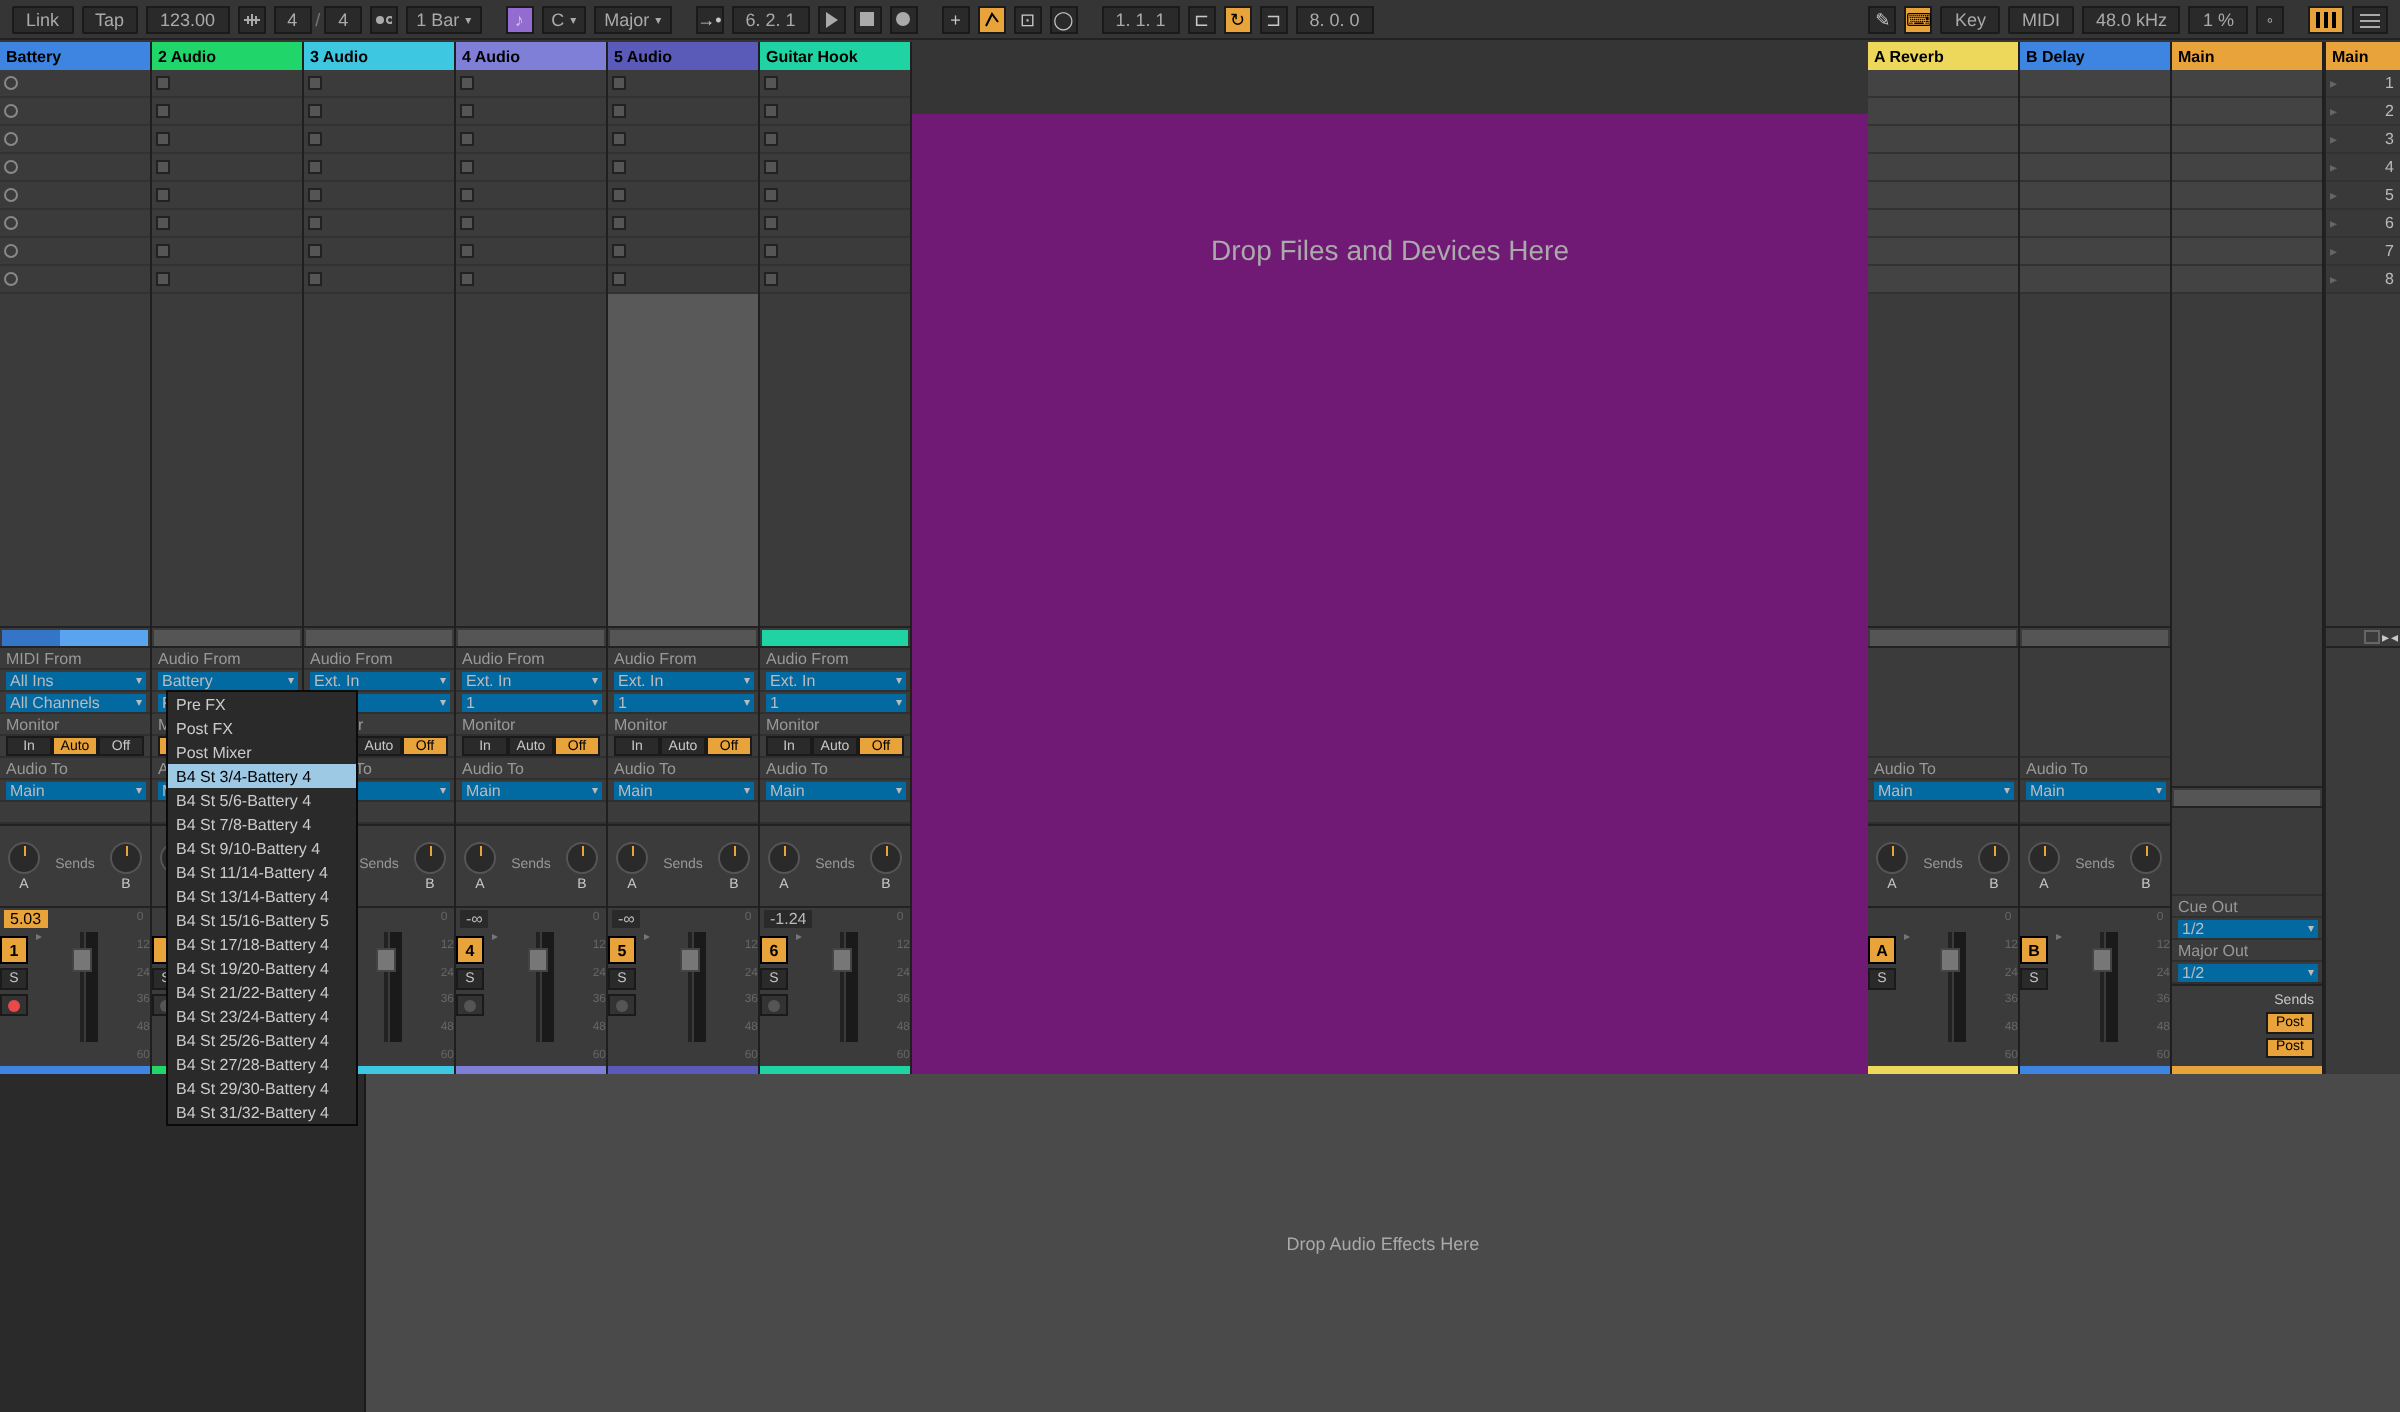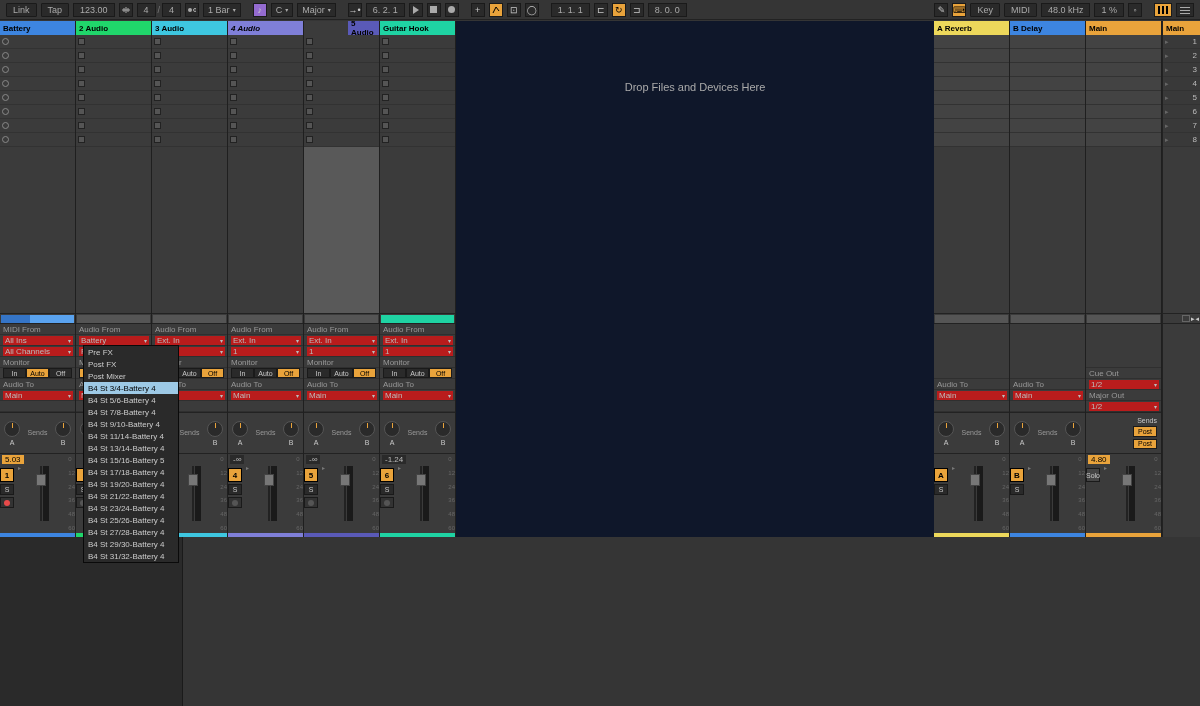--- a/index.html
+++ b/index.html
@@ -29,21 +29,21 @@
 .stop-sq { width: 7px; height: 7px; background: #555; border: 1px solid #222; }
 .stop-sq.rec { border-radius: 50%; border: 1px solid #888; background: transparent; }
 .clip-area { flex: 1; background: #3b3b3b; }
 .clip-highlight { background: #595959; }
 
 .mini-clip { height: 9px; margin: 1px; }
 
 .io-section { background: #3b3b3b; border-top: 1px solid #222; }
 .io-row { height: 11px; padding: 0 3px; display: flex; align-items: center; border-bottom: 1px solid #2f2f2f; font-size: 8px; }
 .io-label { color: #999; }
-.io-sel { flex: 1; display: flex; justify-content: space-between; align-items: center; color: #bbb; background: #b91c1c; padding: 0 2px; margin-right: -1px;}
+.io-sel { flex: 1; display: flex; justify-content: space-between; align-items: center; color: #bbb; background: #0369a1; padding: 0 2px; margin-right: -1px;}
 .io-sel::after { content: '▾'; font-size: 6px; }
 .mon-row { display: flex; gap: 0; }
 .mon-btn { flex: 1; height: 10px; background: #2a2a2a; border: 1px solid #1a1a1a; display: flex; align-items: center; justify-content: center; font-size: 7px; }
 .mon-btn.on { background: #e9a33b; color: #000; }
 
 .mixer { background: #3b3b3b; padding: 2px; border-top: 1px solid #222; }
 .sends-row { display: flex; justify-content: space-between; align-items: center; height: 36px; padding: 2px;}
 .knob { width: 16px; height: 16px; border-radius: 50%; background: #2a2a2a; border: 1px solid #555; position: relative; }
 .knob::after { content: ''; position: absolute; top: 1px; left: 50%; width: 1px; height: 5px; background: #e9a33b; }
 .sends-label { font-size: 7px; color: #999; display: flex; flex-direction: column; align-items: center; }
@@ -61,21 +61,21 @@
 .activator-col { width: 18px; display: flex; flex-direction: column; gap: 2px; padding-top: 14px; }
 .act-num { width: 14px; height: 14px; background: #e9a33b; color: #000; display: flex; align-items: center; justify-content: center; font-size: 8px; font-weight: bold; border: 1px solid #000; }
 .act-s { width: 14px; height: 11px; background: #2a2a2a; border: 1px solid #1a1a1a; display: flex; align-items: center; justify-content: center; font-size: 7px; }
 .act-rec { width: 14px; height: 11px; background: #333; border: 1px solid #1a1a1a; display: flex; align-items: center; justify-content: center; }
 .act-rec::after { content: ''; width: 6px; height: 6px; border-radius: 50%; background: #555; }
 .act-rec.armed::after { background: #e84a4a; }
 
 .track-footer { height: 4px; }
 
 
-.drop-zone { flex: 1; background: #0f172a; display: flex; align-items: flex-start; justify-content: center; color: #aaa; font-size: 11px; padding-top: 60px; }
+.drop-zone { flex: 1; background: #701a75; display: flex; align-items: flex-start; justify-content: center; color: #aaa; font-size: 14px; padding-top: 60px; margin-top: 36px; }
 
 
 .returns-area { display: flex; }
 
 
 .scene-col { width: 38px; border-left: 1px solid #222; background: #3b3b3b; }
 .scene-head { height: 14px; background: #e9a33b; color: #000; font-size: 8px; font-weight: bold; display: flex; align-items: center; padding: 0 3px; }
 .scene-item { height: 14px; border-bottom: 1px solid #323232; display: flex; align-items: center; justify-content: flex-end; padding-right: 3px; font-size: 8px; color: #bbb; background: #393939; }
 .scene-item::before { content: '▸'; position: absolute; left: 2px; font-size: 7px; color: #666; margin-right: auto; }
 .scene-item { position: relative; padding-left: 10px; }
@@ -464,21 +464,21 @@
             <span>12</span>
             <span>24</span>
             <span>36</span>
             <span>48</span>
             <span>60</span>
     </div>
         </div>
         <div class="track-footer" style="background: rgb(62, 199, 224);"></div>
       </div>
       <div class="track-col">
-        <div class="track-head" style="background: rgb(127, 127, 216); font-style: italic;">4 Audio</div>
+        <div class="track-head" style="background: rgb(127, 127, 216);">4 Audio</div>
         <div class="scene-row">
           <div class="stop-sq"></div>
         </div>
         <div class="scene-row">
           <div class="stop-sq"></div>
         </div>
         <div class="scene-row">
           <div class="stop-sq"></div>
         </div>
         <div class="scene-row">
@@ -562,21 +562,21 @@
             <span>12</span>
             <span>24</span>
             <span>36</span>
             <span>48</span>
             <span>60</span>
     </div>
         </div>
         <div class="track-footer" style="background: rgb(127, 127, 216);"></div>
       </div>
       <div class="track-col">
-        <div class="track-head" style="background: rgb(90, 90, 184); margin-left: 44px;">5 Audio</div>
+        <div class="track-head" style="background: rgb(90, 90, 184);">5 Audio</div>
         <div class="scene-row">
           <div class="stop-sq"></div>
         </div>
         <div class="scene-row">
           <div class="stop-sq"></div>
         </div>
         <div class="scene-row">
           <div class="stop-sq"></div>
         </div>
         <div class="scene-row">
@@ -925,43 +925,20 @@
         </div>
       <div class="io-row">
           <div class="io-sel">1/2</div>
         </div>
       </div>
       <div class="mixer">
         <div class="sends-row" style="justify-content:flex-end;flex-direction:column;align-items:flex-end;gap:2px">
       <div style="font-size:7px">Sends</div>
       <div class="mon-btn on" style="width:24px">Post</div>
       <div class="mon-btn on" style="width:24px">Post</div>
-    </div>
-      </div>
-      <div class="vol-section">
-    <div class="vol-num ">4.80</div>
-    <div class="activator-col">
-      <div class="act-s" style="height:14px;background:#444">Solo</div>
-    </div>
-    <div style="display:flex;flex-direction:column;align-items:center;padding-top:10px">
-      <div style="font-size:6px;color:#777">▸</div>
-    </div>
-    <div class="vol-fader">
-      <div class="fader-track">
-            <div class="fader-handle" style="top:8px"></div>
-          </div>
-      <div class="meter"></div>
-    </div>
-    <div class="dB-scale">
-      <span>0</span>
-          <span>12</span>
-          <span>24</span>
-          <span>36</span>
-          <span>48</span>
-          <span>60</span>
     </div>
       </div>
       <div class="track-footer" style="background: rgb(233, 163, 59);"></div>
     </div>
   <div class="scene-col" id="scene-col" style="display: flex; flex-direction: column;">
       <div class="scene-head">Main</div>
       <div class="scene-item">1</div>
       <div class="scene-item">2</div>
       <div class="scene-item">3</div>
       <div class="scene-item">4</div>
@@ -995,13 +972,14 @@
     <div class="dd-item">B4 St 21/22-Battery 4</div>
     <div class="dd-item">B4 St 23/24-Battery 4</div>
     <div class="dd-item">B4 St 25/26-Battery 4</div>
     <div class="dd-item">B4 St 27/28-Battery 4</div>
     <div class="dd-item">B4 St 29/30-Battery 4</div>
     <div class="dd-item">B4 St 31/32-Battery 4</div>
   </div>
 
 <div class="detail">
   <div class="detail-left"></div>
+  <div class="detail-main">Drop Audio Effects Here</div>
 </div>
 
 </body></html>

